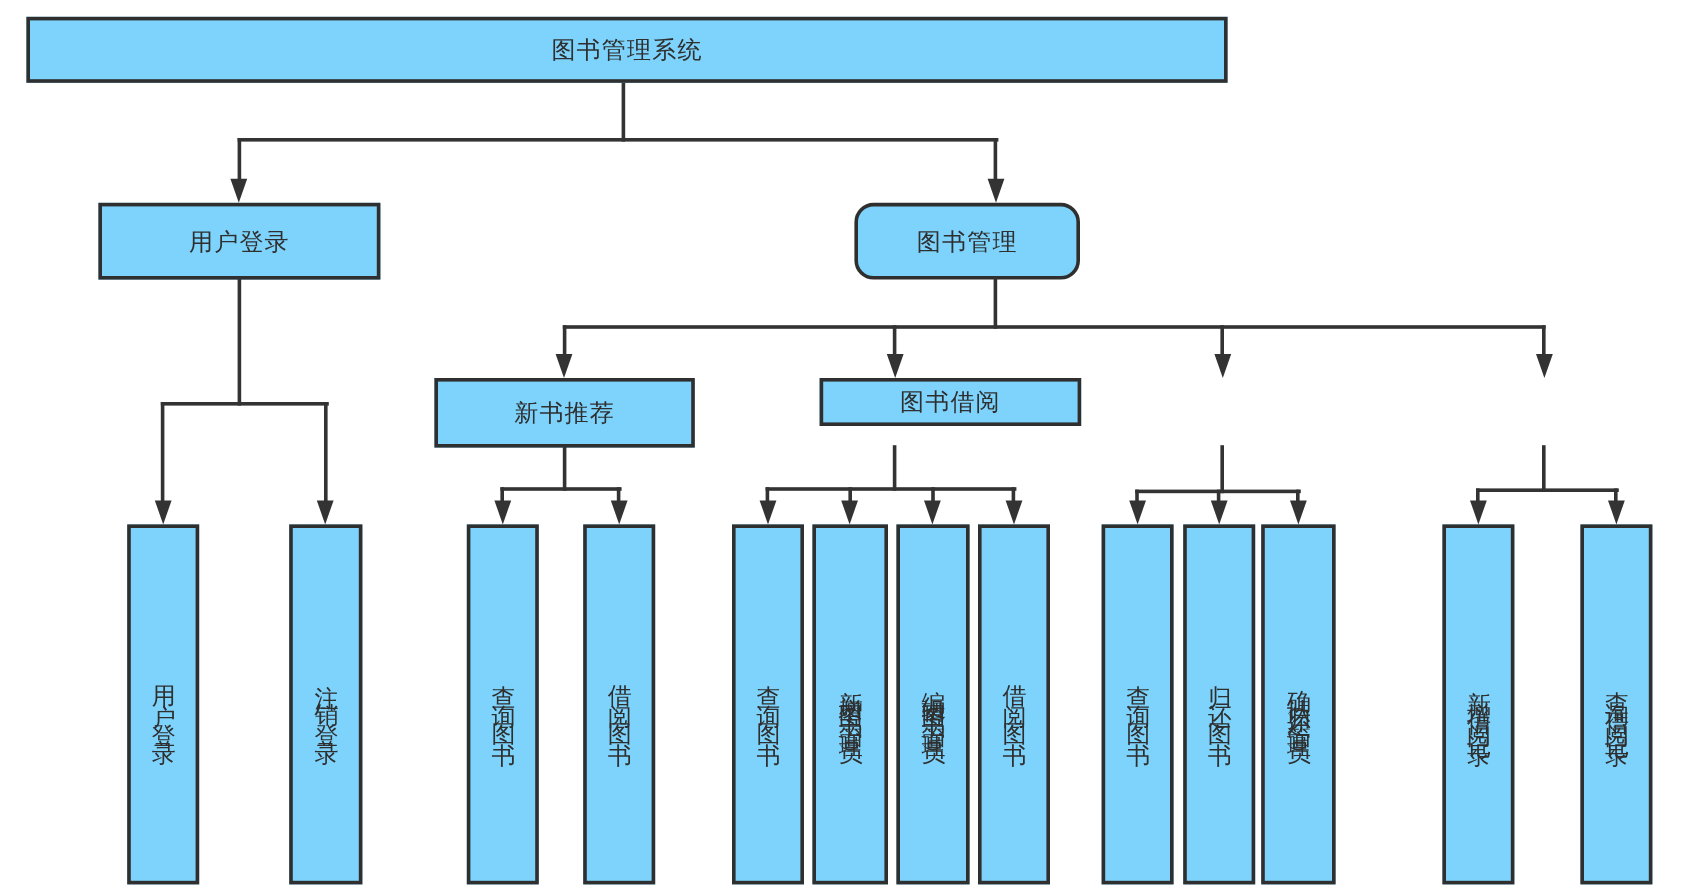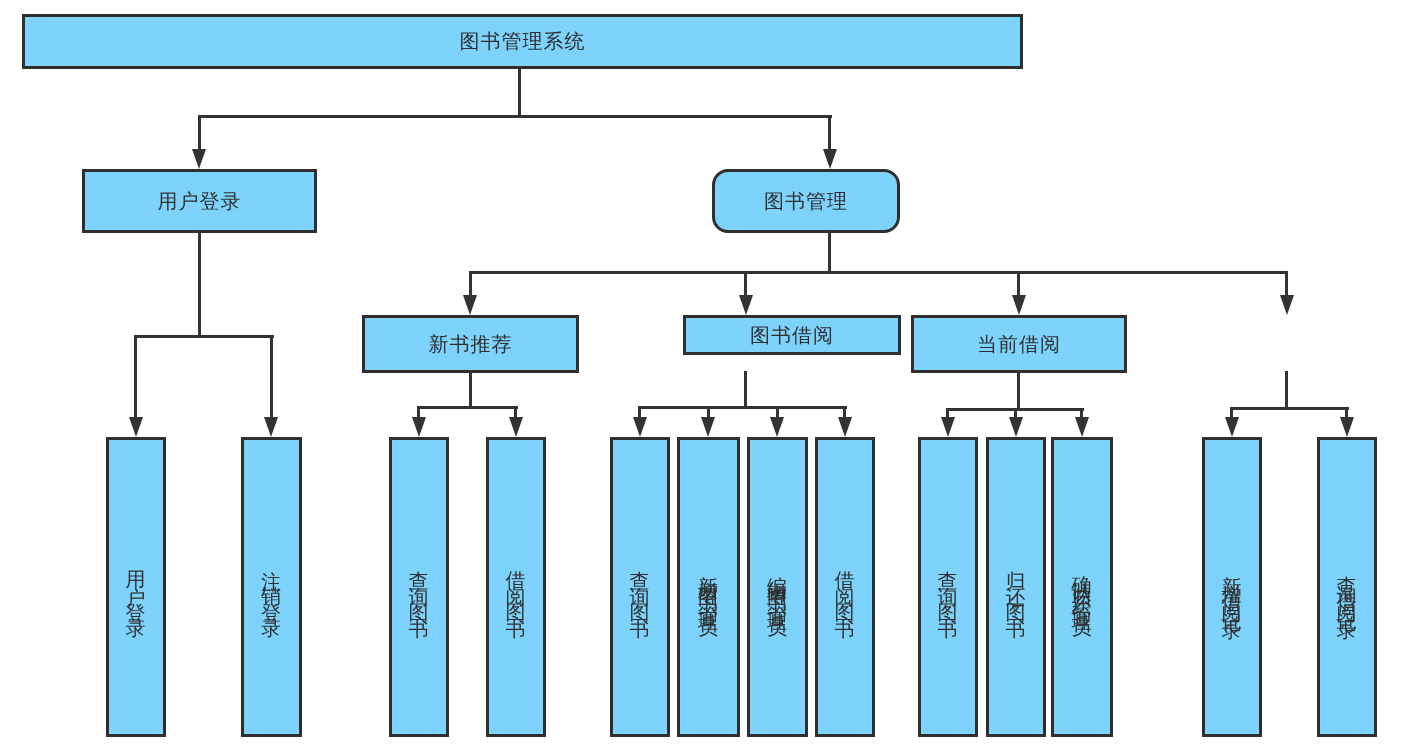--- a/index.html
+++ b/index.html
@@ -45,23 +45,20 @@
   </div>
   <div class="box" style="left:712px;top:169px;width:188px;height:64px;border-radius:16px;">
     <span class="hlabel">图书管理</span>
   </div>
 
   <div class="box" style="left:362px;top:315px;width:217px;height:58px;">
     <span class="hlabel">新书推荐</span>
   </div>
   <div class="box" style="left:637px;top:315px;width:218px;height:40px;margin-left:46px;">
     <span class="hlabel">图书借阅</span>
-  </div>
-  <div class="box" style="left:911px;top:315px;width:216px;height:58px;">
-    <span class="hlabel">当前借阅</span>
   </div>
 
   <div class="box" style="left:106px;top:437px;width:60px;height:300px;">
     <span class="vtext v4">用户登录</span>
   </div>
   <div class="box" style="left:241px;top:437px;width:61px;height:300px;">
     <span class="vtext v4">注销登录</span>
   </div>
 
   <div class="box" style="left:389px;top:437px;width:60px;height:300px;">

